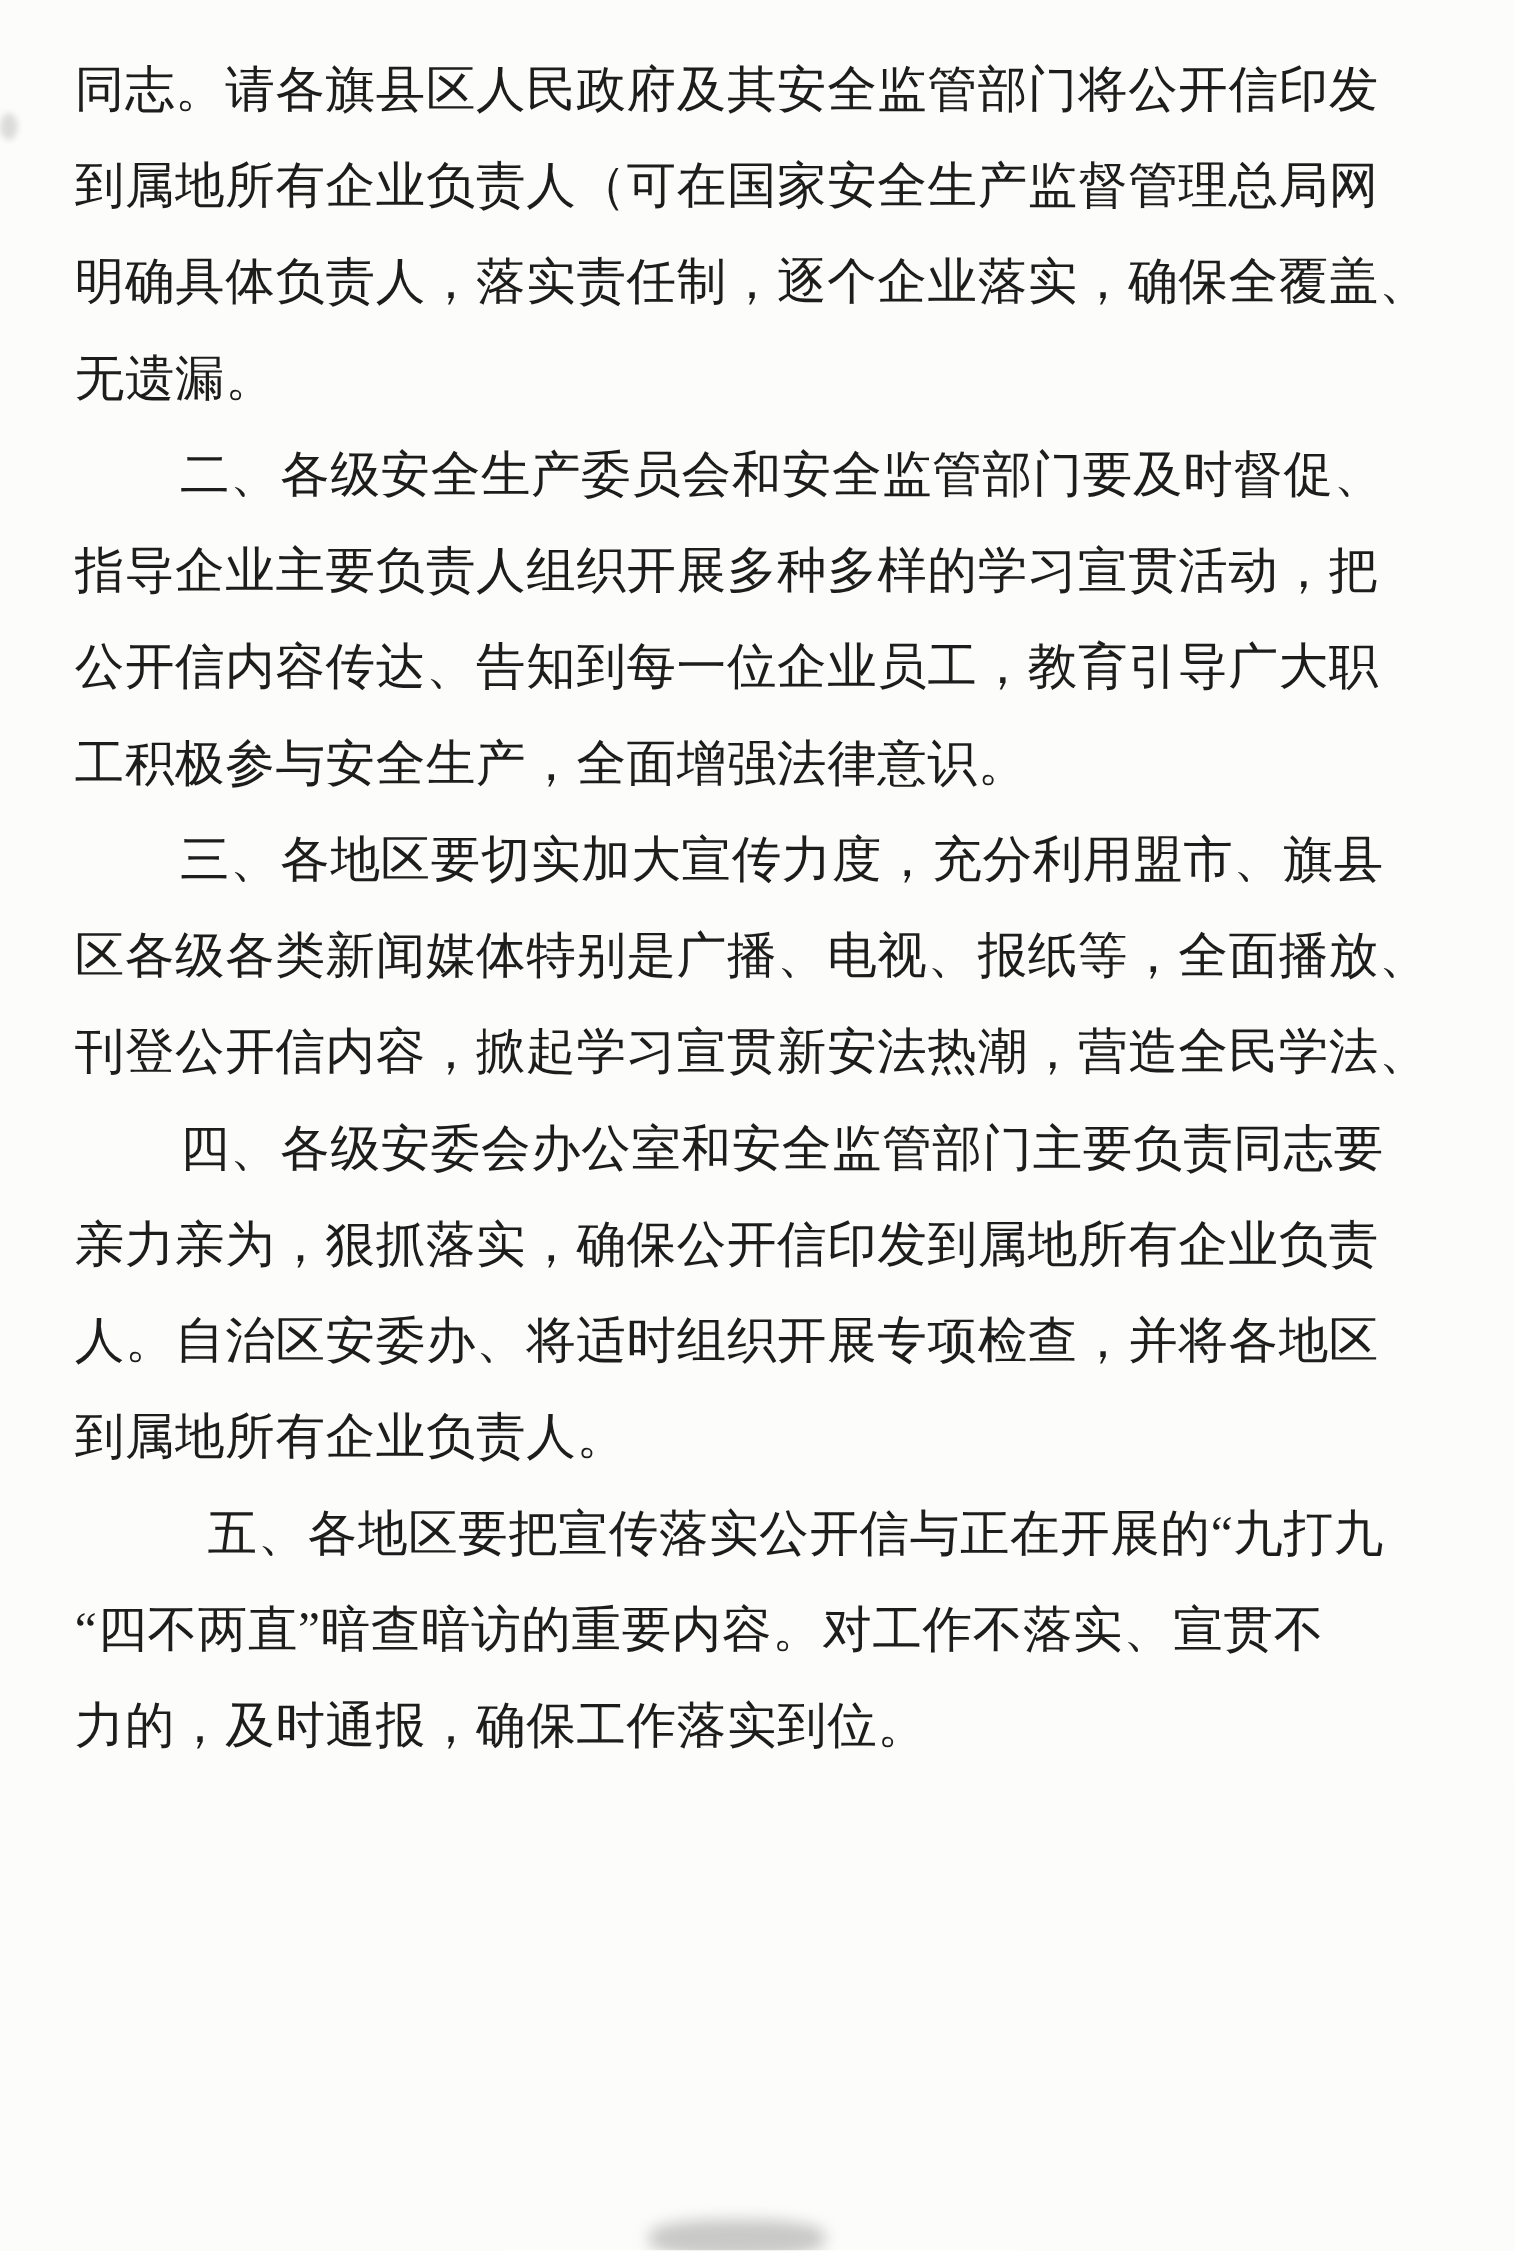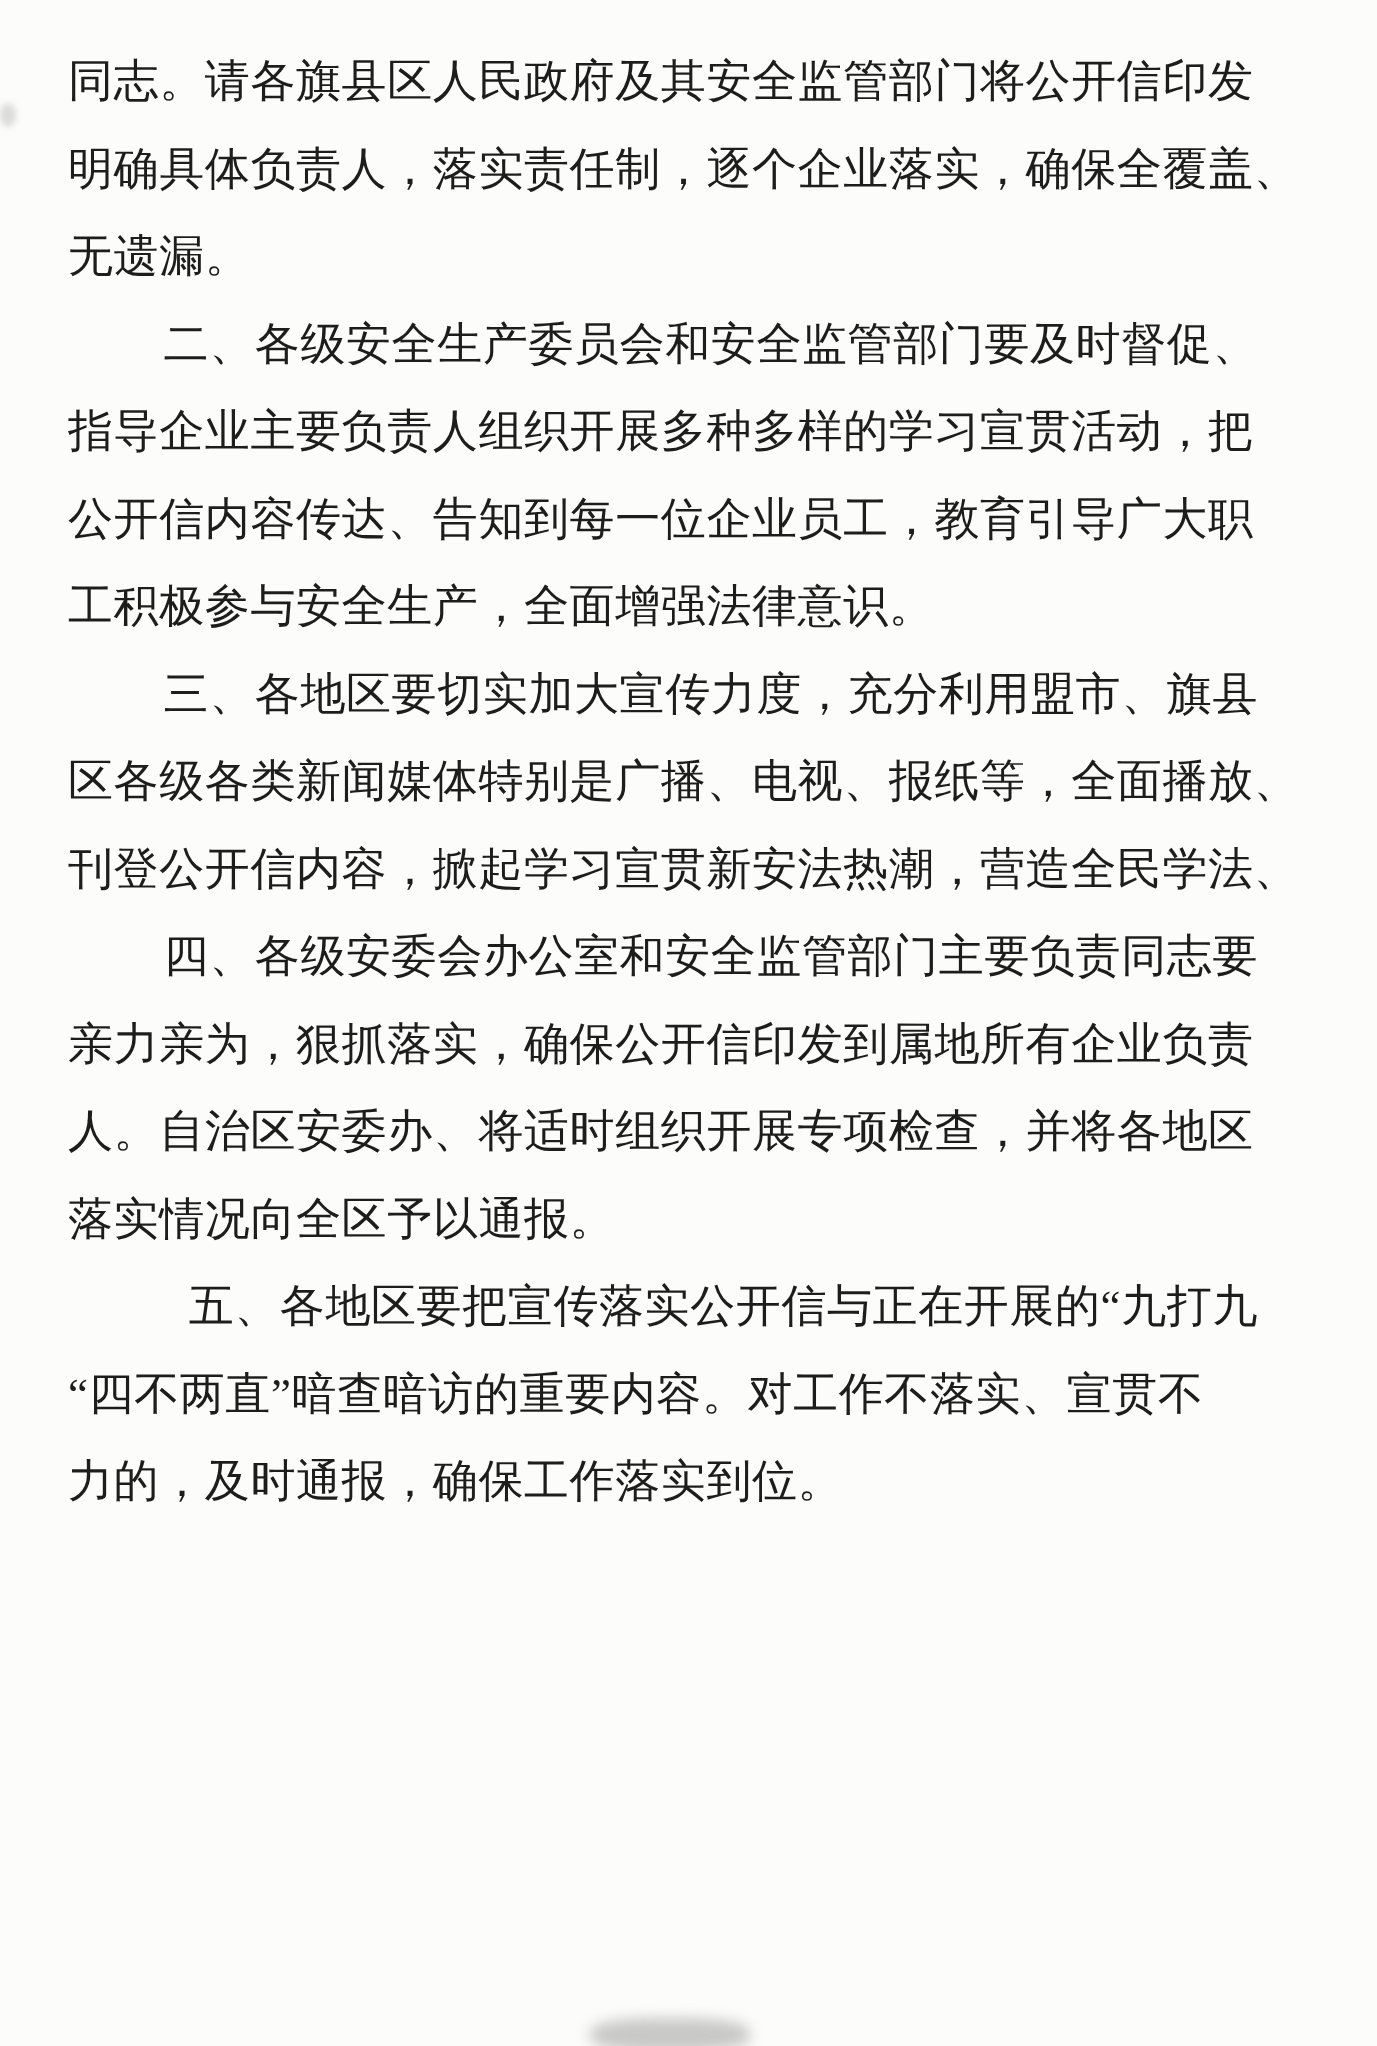--- a/index.html
+++ b/index.html
@@ -63,31 +63,32 @@
     border-radius: 40%;
   }
 </style>
 </head>
 <body>
 
 <div class="page">
   <div class="artifact artifact-left"></div>
   <main class="text-block" id="doc-body">
       <p class="line">同志。请各旗县区人民政府及其安全监管部门将公开信印发</p>
+      <p class="line">到属地所有企业负责人（可在国家安全生产监督管理总局网</p>
       <p class="line">明确具体负责人，落实责任制，逐个企业落实，确保全覆盖、</p>
       <p class="line">无遗漏。</p>
       <p class="line indent">二、各级安全生产委员会和安全监管部门要及时督促、</p>
       <p class="line">指导企业主要负责人组织开展多种多样的学习宣贯活动，把</p>
       <p class="line">公开信内容传达、告知到每一位企业员工，教育引导广大职</p>
       <p class="line">工积极参与安全生产，全面增强法律意识。</p>
       <p class="line indent">三、各地区要切实加大宣传力度，充分利用盟市、旗县</p>
       <p class="line">区各级各类新闻媒体特别是广播、电视、报纸等，全面播放、</p>
       <p class="line">刊登公开信内容，掀起学习宣贯新安法热潮，营造全民学法、</p>
       <p class="line indent">四、各级安委会办公室和安全监管部门主要负责同志要</p>
       <p class="line">亲力亲为，狠抓落实，确保公开信印发到属地所有企业负责</p>
       <p class="line">人。自治区安委办、将适时组织开展专项检查，并将各地区</p>
-      <p class="line">落实情况向全区予以通报。</p>
+      <p class="line">到属地所有企业负责人。</p>
       <p class="line indent">五、各地区要把宣传落实公开信与正在开展的“九打九</p>
       <p class="line">“四不两直”暗查暗访的重要内容。对工作不落实、宣贯不</p>
       <p class="line">力的，及时通报，确保工作落实到位。</p>
     </main>
   <div class="artifact artifact-bottom"></div>
 </div>
 
 </body></html>

